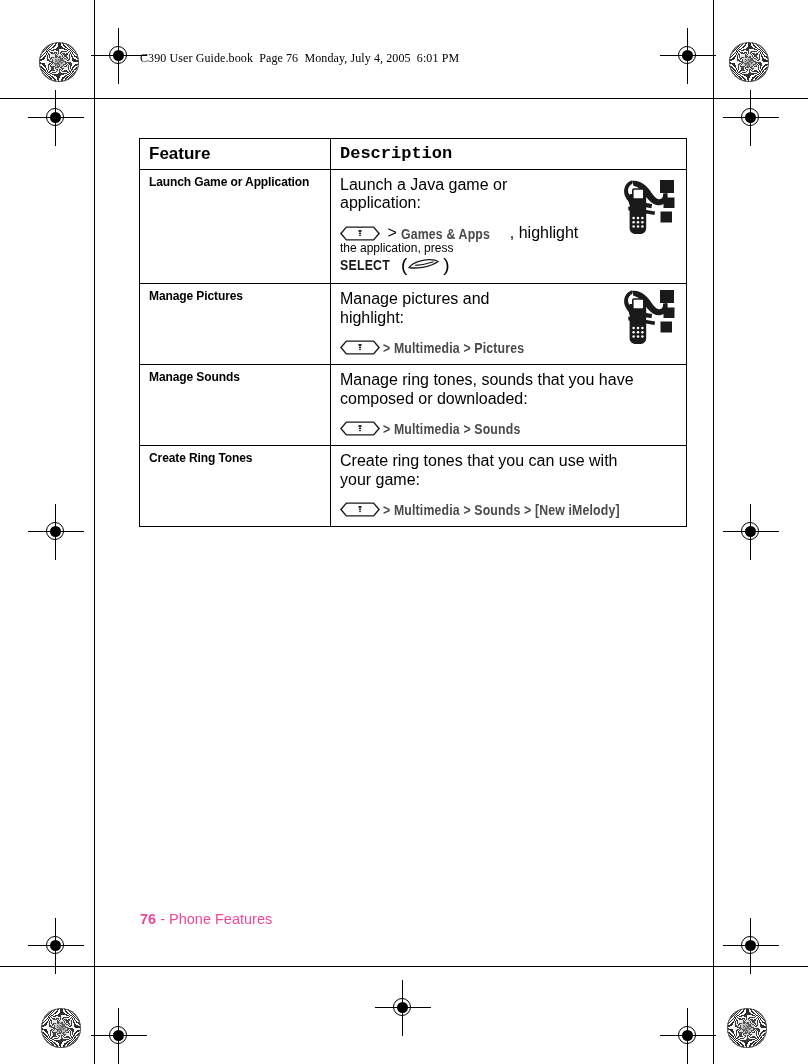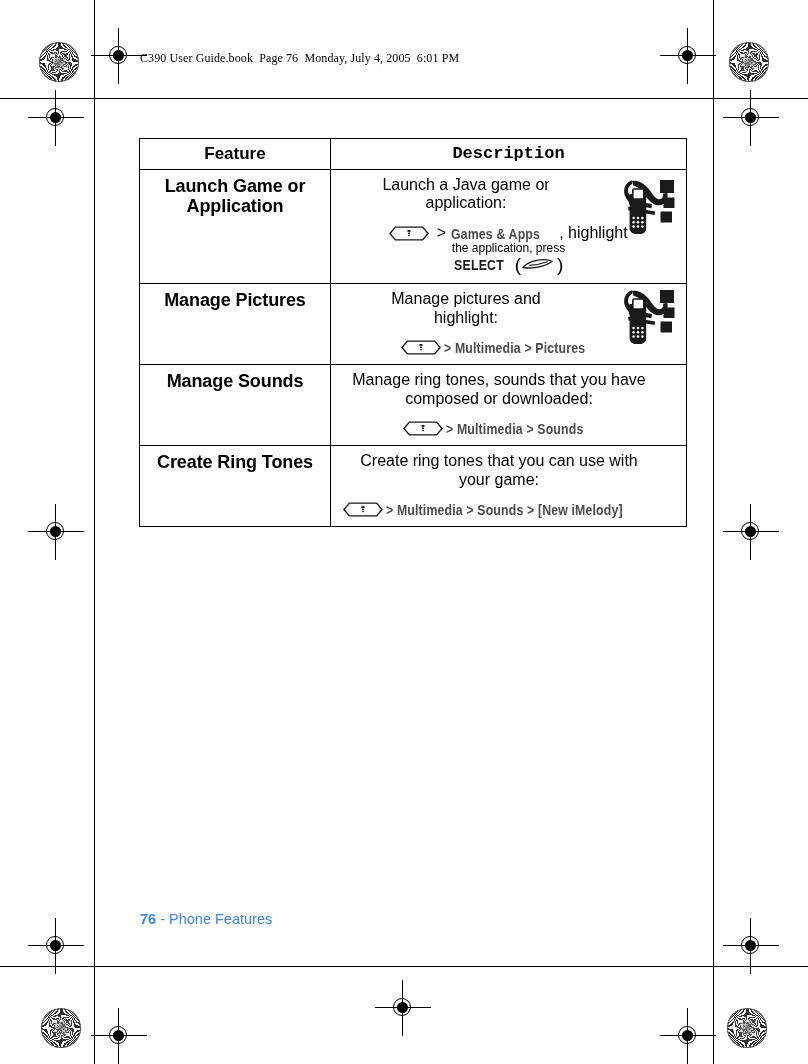--- a/index.html
+++ b/index.html
@@ -90,34 +90,34 @@
     left: 139px;
     top: 138px;
     width: 509px;
     border-collapse: collapse;
     table-layout: fixed;
   }
   .feature-table td, .feature-table th {
     border: 1.6px solid #000;
     vertical-align: top;
     padding: 6px 9px 9px 9px;
-    text-align: center;
+    text-align: left;
   }
   .col-feature { width: 172px; }
   .col-desc { width: 337px; font-family: Liberation Mono, monospace; }
 
   .feature-table th {
     font-size: 17px;
     font-weight: bold;
     padding-top: 5px;
     padding-bottom: 5px;
     line-height: 1.15;
   }
   .feature-name {
-    font-size: 18px;
+    font-size: 12px;
     font-weight: bold;
     line-height: 1.16;
     letter-spacing: -0.1px;
   }
   .desc-cell {
     position: relative;
     font-size: 16px;
     line-height: 1.18;
   }
   .desc-text {
@@ -197,21 +197,21 @@
     height: 62px;
   }
   .mm-icon svg { display: block; }
 
   
   .page-footer {
     position: absolute;
     left: 140px;
     top: 911px;
     font-size: 14.5px;
-    color: #3b82f6;
+    color: #ec4899;
   }
   .page-footer .pnum { font-weight: bold; }
 </style>
 </head>
 <body>
 
 <div>
 
   <div class="starburst" style="left:39px; top:42px;"></div>
 

